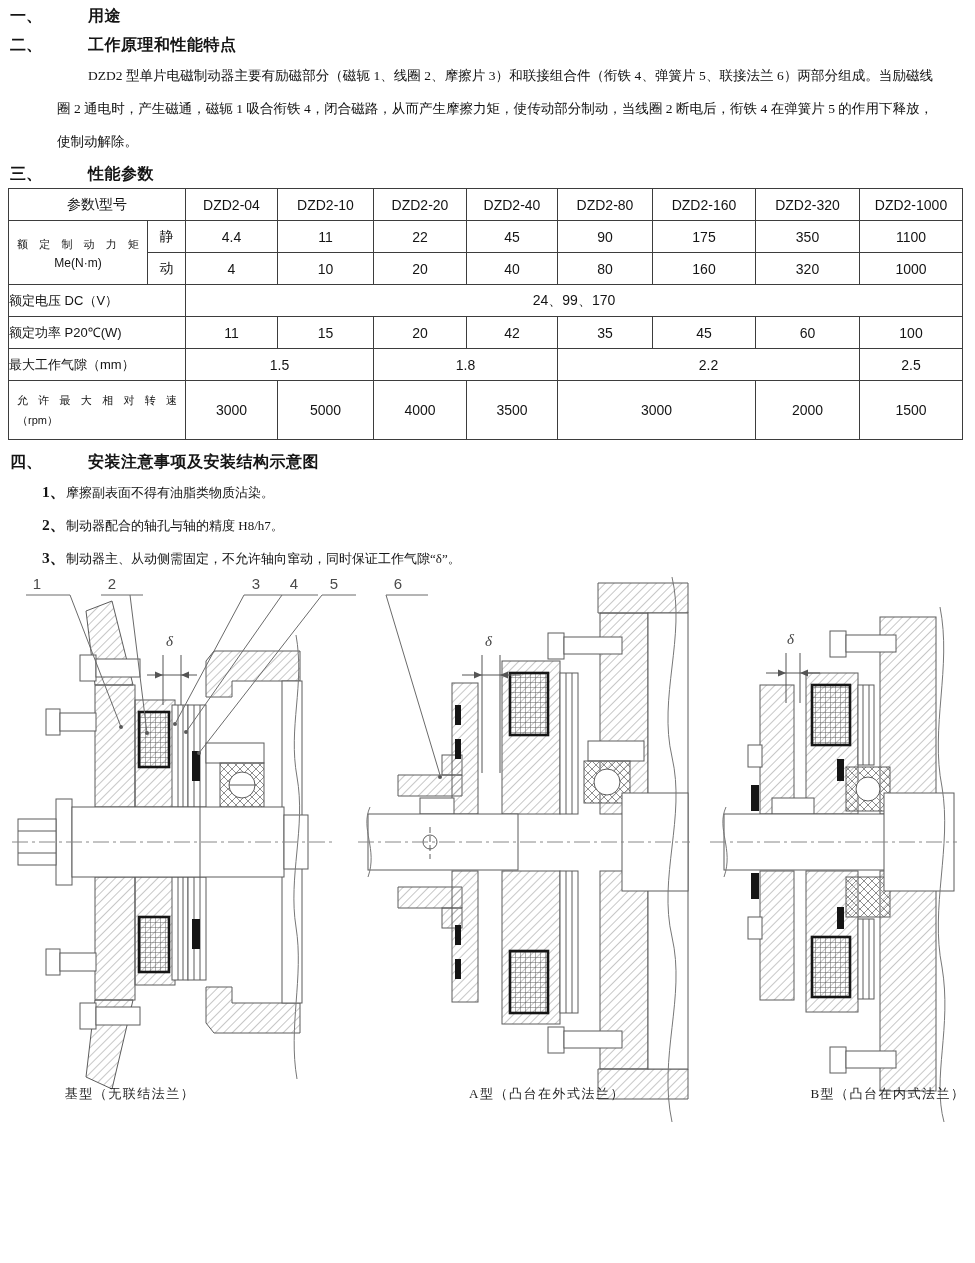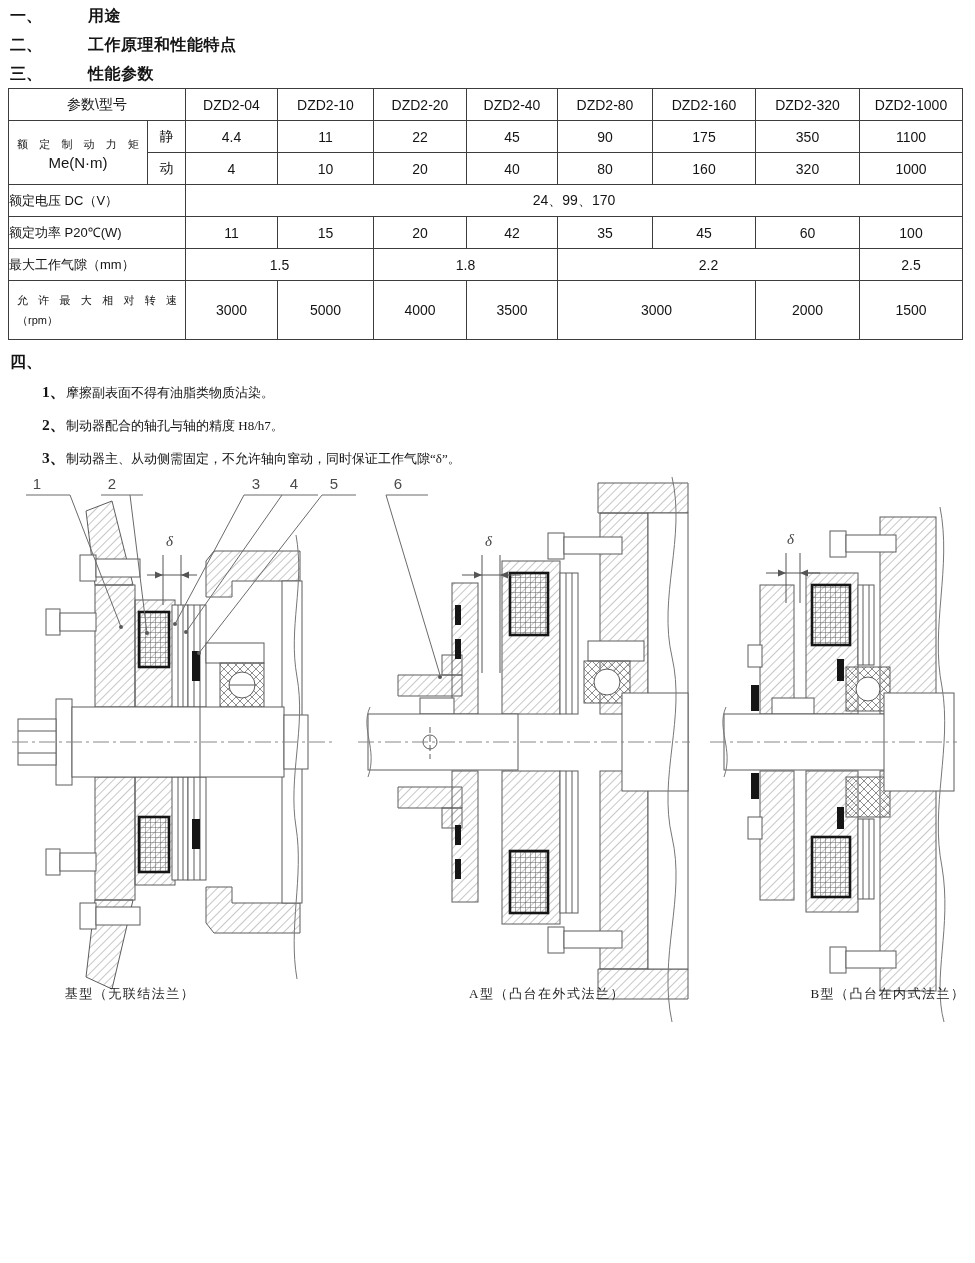--- a/index.html
+++ b/index.html
@@ -23,21 +23,21 @@
   .note-text{font-size:13px;padding-top:1px;}
 
   
   table.pt{border-collapse:collapse;margin:0 0 0 8px;table-layout:fixed;}
   table.pt td{border:1.5px solid #3d3d3d;text-align:center;vertical-align:middle;
       font-family:"Liberation Sans",sans-serif;font-size:14px;color:#141414;
       height:31px;padding:0;overflow:hidden;}
   table.pt td.lbl{text-align:left;font-size:13px;}
   table.pt td.tall{height:58px;}
   .jlab{text-align:justify;text-align-last:justify;padding:0 8px;font-size:11px;line-height:20px;}
-  .clab{text-align:center;font-size:15px;line-height:18px;}
+  .clab{text-align:center;font-size:12px;line-height:18px;}
   td.hdr{font-size:13.5px;}
 
   
   .diagrams{position:relative;width:975px;height:558px;margin-top:2px;}
   .diagrams svg{position:absolute;left:0;top:0;}
   .co{position:absolute;width:20px;text-align:center;
       font:300 15px "Liberation Sans",sans-serif;color:#4a4a4a;}
   .delta{position:absolute;font:italic 15px "Liberation Serif",serif;color:#3f3f3f;}
   .cap{position:absolute;transform:translateX(-50%);white-space:nowrap;
        font-size:13px;color:#1d1d1d;letter-spacing:1.5px;top:508px;}
@@ -49,20 +49,21 @@
 
   <div class="h-row">
     <span class="h-num">一、</span>
     <span class="h-title">用途</span>
   </div>
 
   <div class="h-row">
     <span class="h-num">二、</span>
     <span class="h-title">工作原理和性能特点</span>
   </div>
+  <p class="para">DZD2 型单片电磁制动器主要有励磁部分（磁轭 1、线圈 2、摩擦片 3）和联接组合件（衔铁 4、弹簧片 5、联接法兰 6）两部分组成。当励磁线圈 2 通电时，产生磁通，磁轭 1 吸合衔铁 4，闭合磁路，从而产生摩擦力矩，使传动部分制动，当线圈 2 断电后，衔铁 4 在弹簧片 5 的作用下释放，使制动解除。</p>
 
   <div class="h-row">
     <span class="h-num">三、</span>
     <span class="h-title">性能参数</span>
   </div>
 
   <table class="pt">
     <colgroup>
       <col style="width:139px">
         <col style="width:38px">
@@ -146,20 +147,21 @@
       <td>3500</td>
       <td colspan="2">3000</td>
       <td>2000</td>
       <td>1500</td>
     </tr>
   </tbody>
     </table>
 
   <div class="h-row" style="margin-top:9px">
     <span class="h-num">四、</span>
+    <span class="h-title">安装注意事项及安装结构示意图</span>
   </div>
   <div class="note">
     <span class="note-num">1、</span>
     <span class="note-text">摩擦副表面不得有油脂类物质沾染。</span>
   </div>
   <div class="note">
     <span class="note-num">2、</span>
     <span class="note-text">制动器配合的轴孔与轴的精度 H8/h7。</span>
   </div>
   <div class="note">

